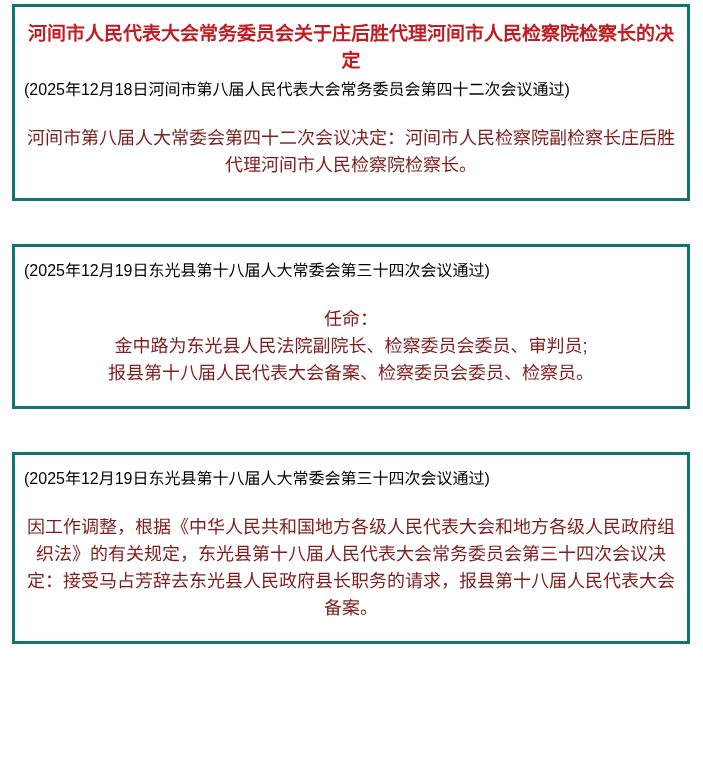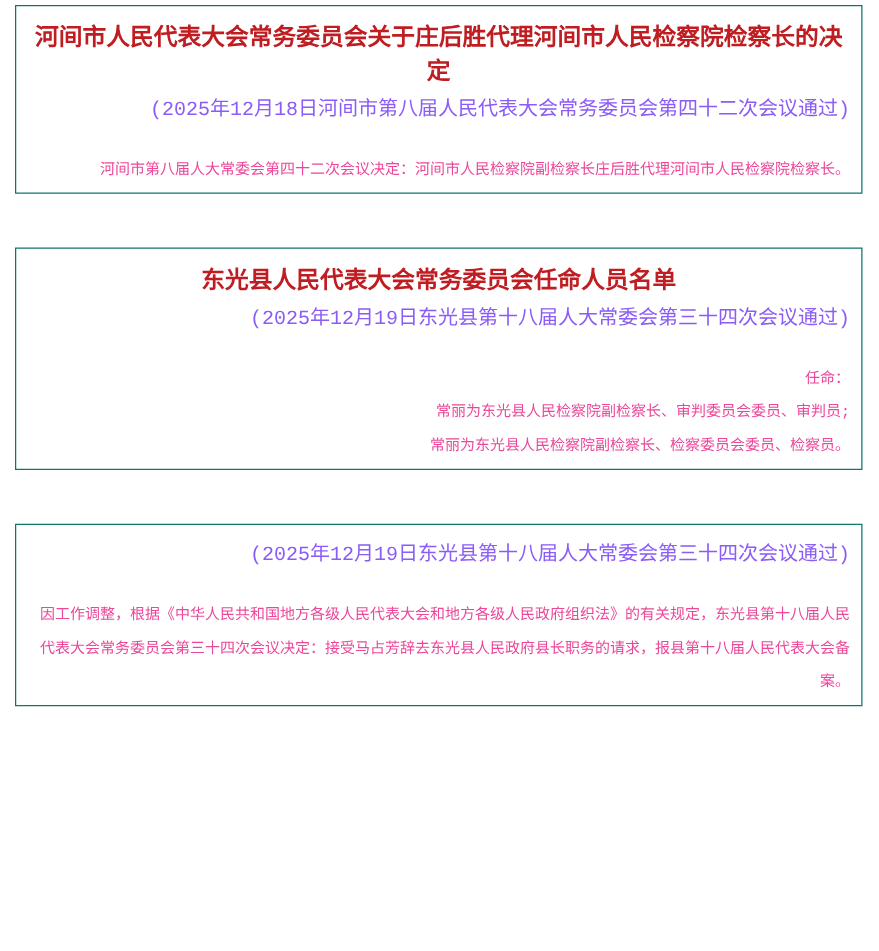--- a/index.html
+++ b/index.html
@@ -5,74 +5,72 @@
   html, body { margin: 0; padding: 0; }
   body {
     width: 703px;
     min-height: 761px;
     box-sizing: border-box;
     background: #ffffff;
     padding: 4px 13px 10px 12px;
     font-family: "Liberation Sans", "DejaVu Sans", sans-serif;
   }
   .notice {
-    border: 1px solid #0f766e;
+    border: 3px solid #0f766e;
     background: #ffffff;
-    padding: 13px 9px 4px 9px;
+    padding: 13px 9px 19px 9px;
     margin-bottom: 43px;
-    font-family: Liberation Mono, monospace;
   }
   .notice:last-child { margin-bottom: 0; }
   .notice-title {
     margin: 0 0 5px 0;
     color: #bf1d21;
     font-size: 19px;
     font-weight: 700;
     line-height: 27px;
     text-align: center;
   }
   .notice-sub {
     margin: 0 0 24px 0;
-    color: #8b5cf6;
+    color: #000000;
     font-size: 16px;
     font-weight: 400;
     line-height: 22px;
-    text-align: right;
+    text-align: left;
   }
   .notice-body p {
     margin: 0;
-    color: #ec4899;
-    font-size: 12px;
+    color: #7f1d1d;
+    font-size: 18px;
     line-height: 27px;
-    text-align: right;
+    text-align: center;
     word-break: break-all;
   }
   .block + .block { margin-top: 21px; }
 </style>
 </head>
 <body>
 
 <div class="notice">
   <h2 class="notice-title">河间市人民代表大会常务委员会关于庄后胜代理河间市人民检察院检察长的决定</h2>
   <p class="notice-sub">(2025年12月18日河间市第八届人民代表大会常务委员会第四十二次会议通过)</p>
   <div class="notice-body">
     <div class="block">
       <p>河间市第八届人大常委会第四十二次会议决定：河间市人民检察院副检察长庄后胜代理河间市人民检察院检察长。</p>
     </div>
   </div>
 </div>
 
 <div class="notice">
-  <h2 class="notice-title">东光县人民代表大会常务委员会任命人员名单</h2>
   <p class="notice-sub">(2025年12月19日东光县第十八届人大常委会第三十四次会议通过)</p>
   <div class="notice-body">
     <div class="block">
       <p>任命：</p>
-      <p>常丽为东光县人民检察院副检察长、审判委员会委员、审判员;</p>
-      <p>常丽为东光县人民检察院副检察长、检察委员会委员、检察员。</p>
+      <p>金中路为东光县人民法院副院长、检察委员会委员、审判员;</p>
+      <p>报县第十八届人民代表大会备案、检察委员会委员、检察员。</p>
     </div>
   </div>
 </div>
 
 <div class="notice">
   <p class="notice-sub">(2025年12月19日东光县第十八届人大常委会第三十四次会议通过)</p>
   <div class="notice-body">
     <div class="block">
       <p>因工作调整，根据《中华人民共和国地方各级人民代表大会和地方各级人民政府组织法》的有关规定，东光县第十八届人民代表大会常务委员会第三十四次会议决定：接受马占芳辞去东光县人民政府县长职务的请求，报县第十八届人民代表大会备案。</p>
     </div>

